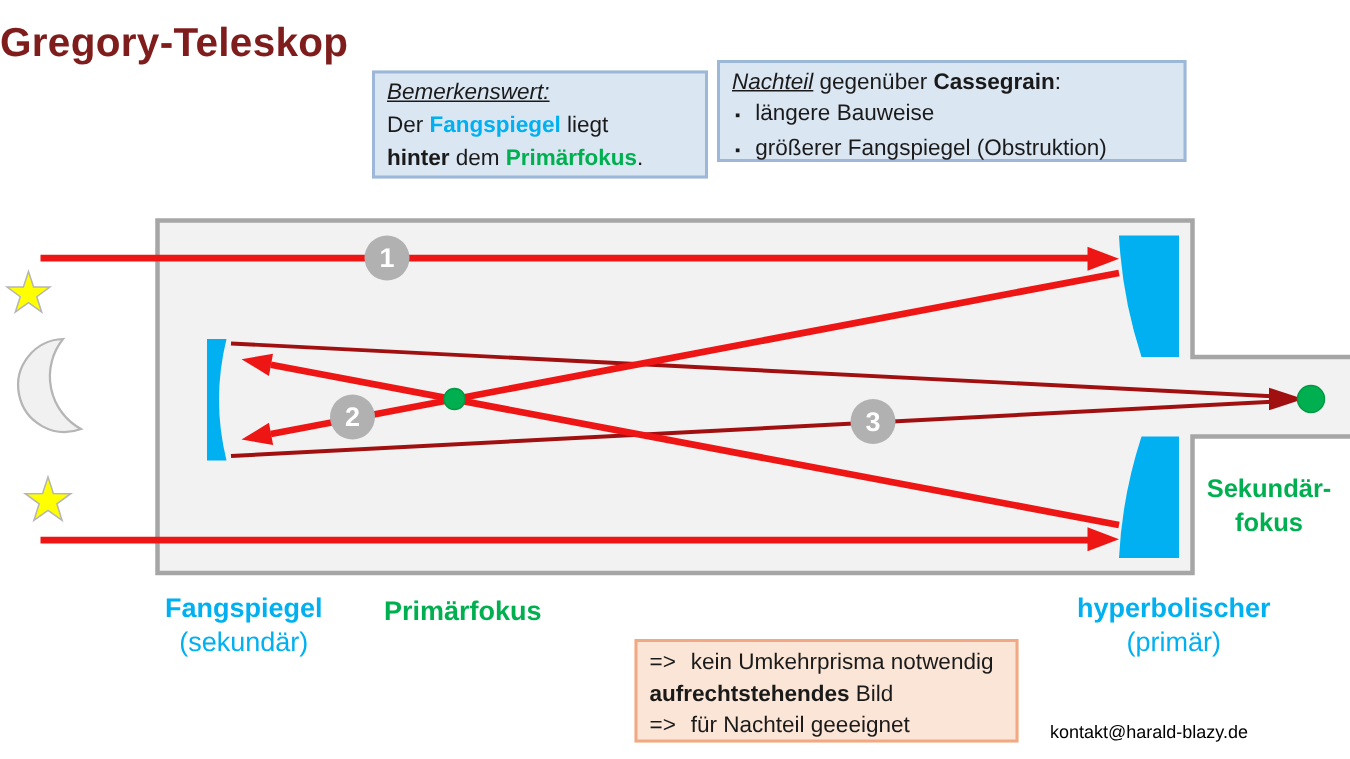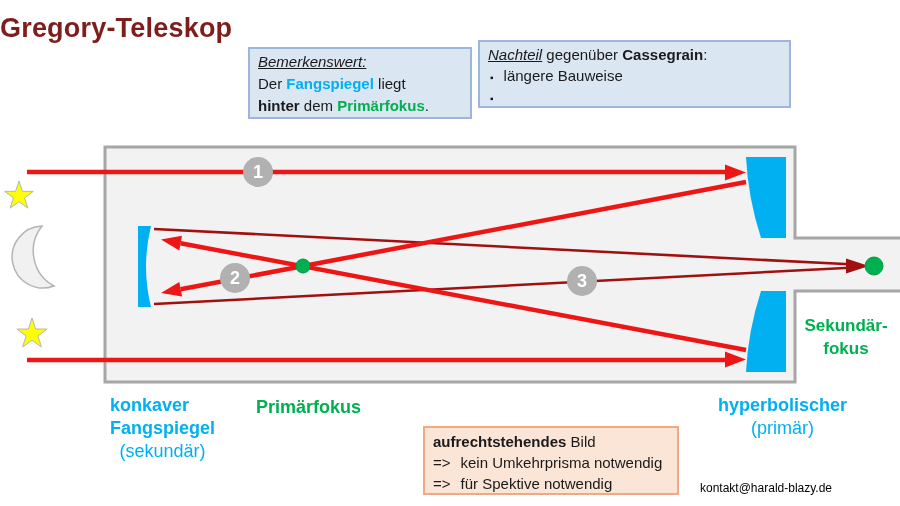--- a/index.html
+++ b/index.html
@@ -57,20 +57,21 @@
   </div>
 
   <div class="infobox" style="left:458px;top:40px;width:313px;height:68px;line-height:21px;margin-left:20px;">
     <div><span class="iu">Nachteil</span><span> gegenüber </span><span class="b">Cassegrain</span><span>:</span></div>
     <div class="bullet-row">
         <span class="blt">▪</span>
         <span>längere Bauweise</span>
       </div>
     <div class="bullet-row">
         <span class="blt">▪</span>
+        <span>größerer Fangspiegel (Obstruktion)</span>
       </div>
   </div>
 
   <svg class="diagram-svg" width="900" height="506" viewBox="0 0 900 506">
 
     <path d="M105,147 L795,147 L795,238 L906,238 L906,291 L795,291 L795,382 L105,382 Z" fill="#f2f2f2" stroke="#a6a6a6" stroke-width="3"></path>
 
     <polygon points="19,181 22.4,191.3 33.3,191.4 24.5,197.8 27.8,208.1 19,201.8 10.2,208.1 13.5,197.8 4.7,191.4 15.6,191.3" fill="#ffff00" stroke="#b5b5b5" stroke-width="1"></polygon>
     <path d="M42,226 A31,31 0 1 0 54,286 A40,40 0 0 1 42,226 Z" fill="#f1f1f1" stroke="#b5b5b5" stroke-width="1.5"></path>
     <polygon points="32,318 35.6,329 47.2,329.1 37.9,335.9 41.4,346.9 32,340.2 22.6,346.9 26.1,335.9 16.8,329.1 28.4,329" fill="#ffff00" stroke="#b5b5b5" stroke-width="1"></polygon>
@@ -95,38 +96,37 @@
 
     <circle cx="303" cy="266" r="7" fill="#00b050" stroke="#009a43" stroke-width="1"></circle>
     <circle cx="874" cy="266" r="9" fill="#00b050" stroke="#009a43" stroke-width="1"></circle>
   </svg>
 
   <div class="numc" style="left:243px;top:157px;">1</div>
   <div class="numc" style="left:220px;top:263px;">2</div>
   <div class="numc" style="left:567px;top:266px;">3</div>
 
   <div class="lbl lbl-cyan" style="left:110px;top:394px;">
-    <div>konkaver</div>
     <div>Fangspiegel</div>
     <div class="sub">(sekundär)</div>
   </div>
 
   <div class="lbl lbl-green" style="left:256px;top:396px;">Primärfokus</div>
 
   <div class="sekfokus">
     <div>Sekundär-</div>
     <div>fokus</div>
   </div>
 
   <div class="lbl lbl-cyan" style="left:718px;top:394px;">
     <div>hyperbolischer</div>
     <div class="sub">(primär)</div>
   </div>
 
   <div class="imagebox">
+    <div><span class="arr">=&gt;</span><span>kein Umkehrprisma notwendig</span></div>
     <div><span class="b">aufrechtstehendes</span><span> Bild</span></div>
-    <div><span class="arr">=&gt;</span><span>kein Umkehrprisma notwendig</span></div>
-    <div><span class="arr">=&gt;</span><span>für Spektive notwendig</span></div>
+    <div><span class="arr">=&gt;</span><span>für Nachteil geeeignet</span></div>
   </div>
 
   <div class="contact">kontakt@harald-blazy.de</div>
 
 </div>
 
 </body></html>

